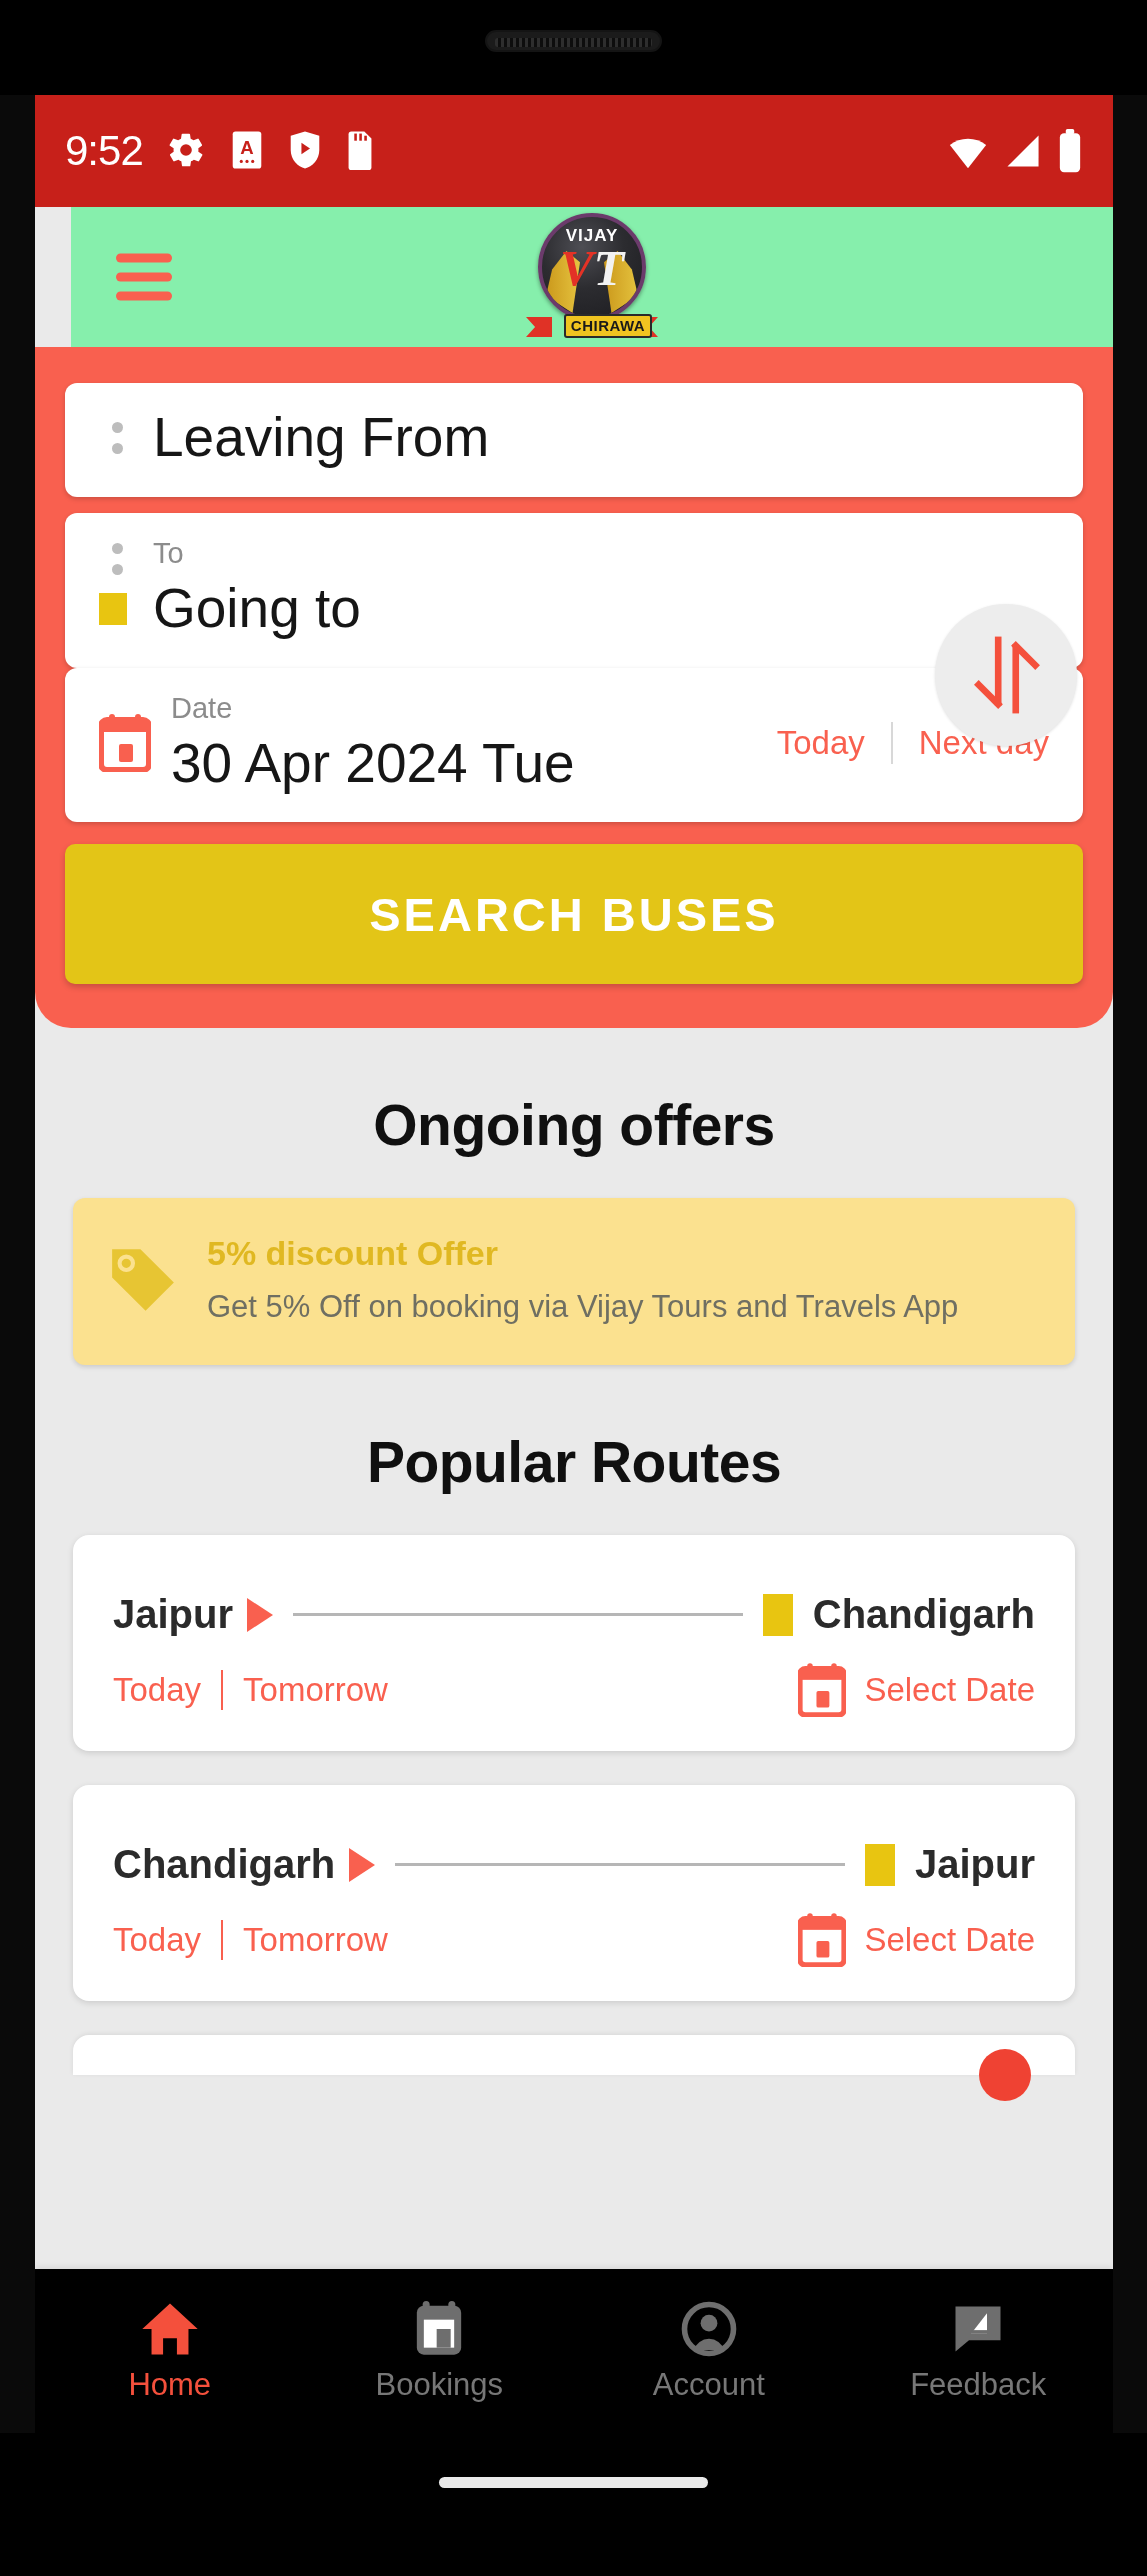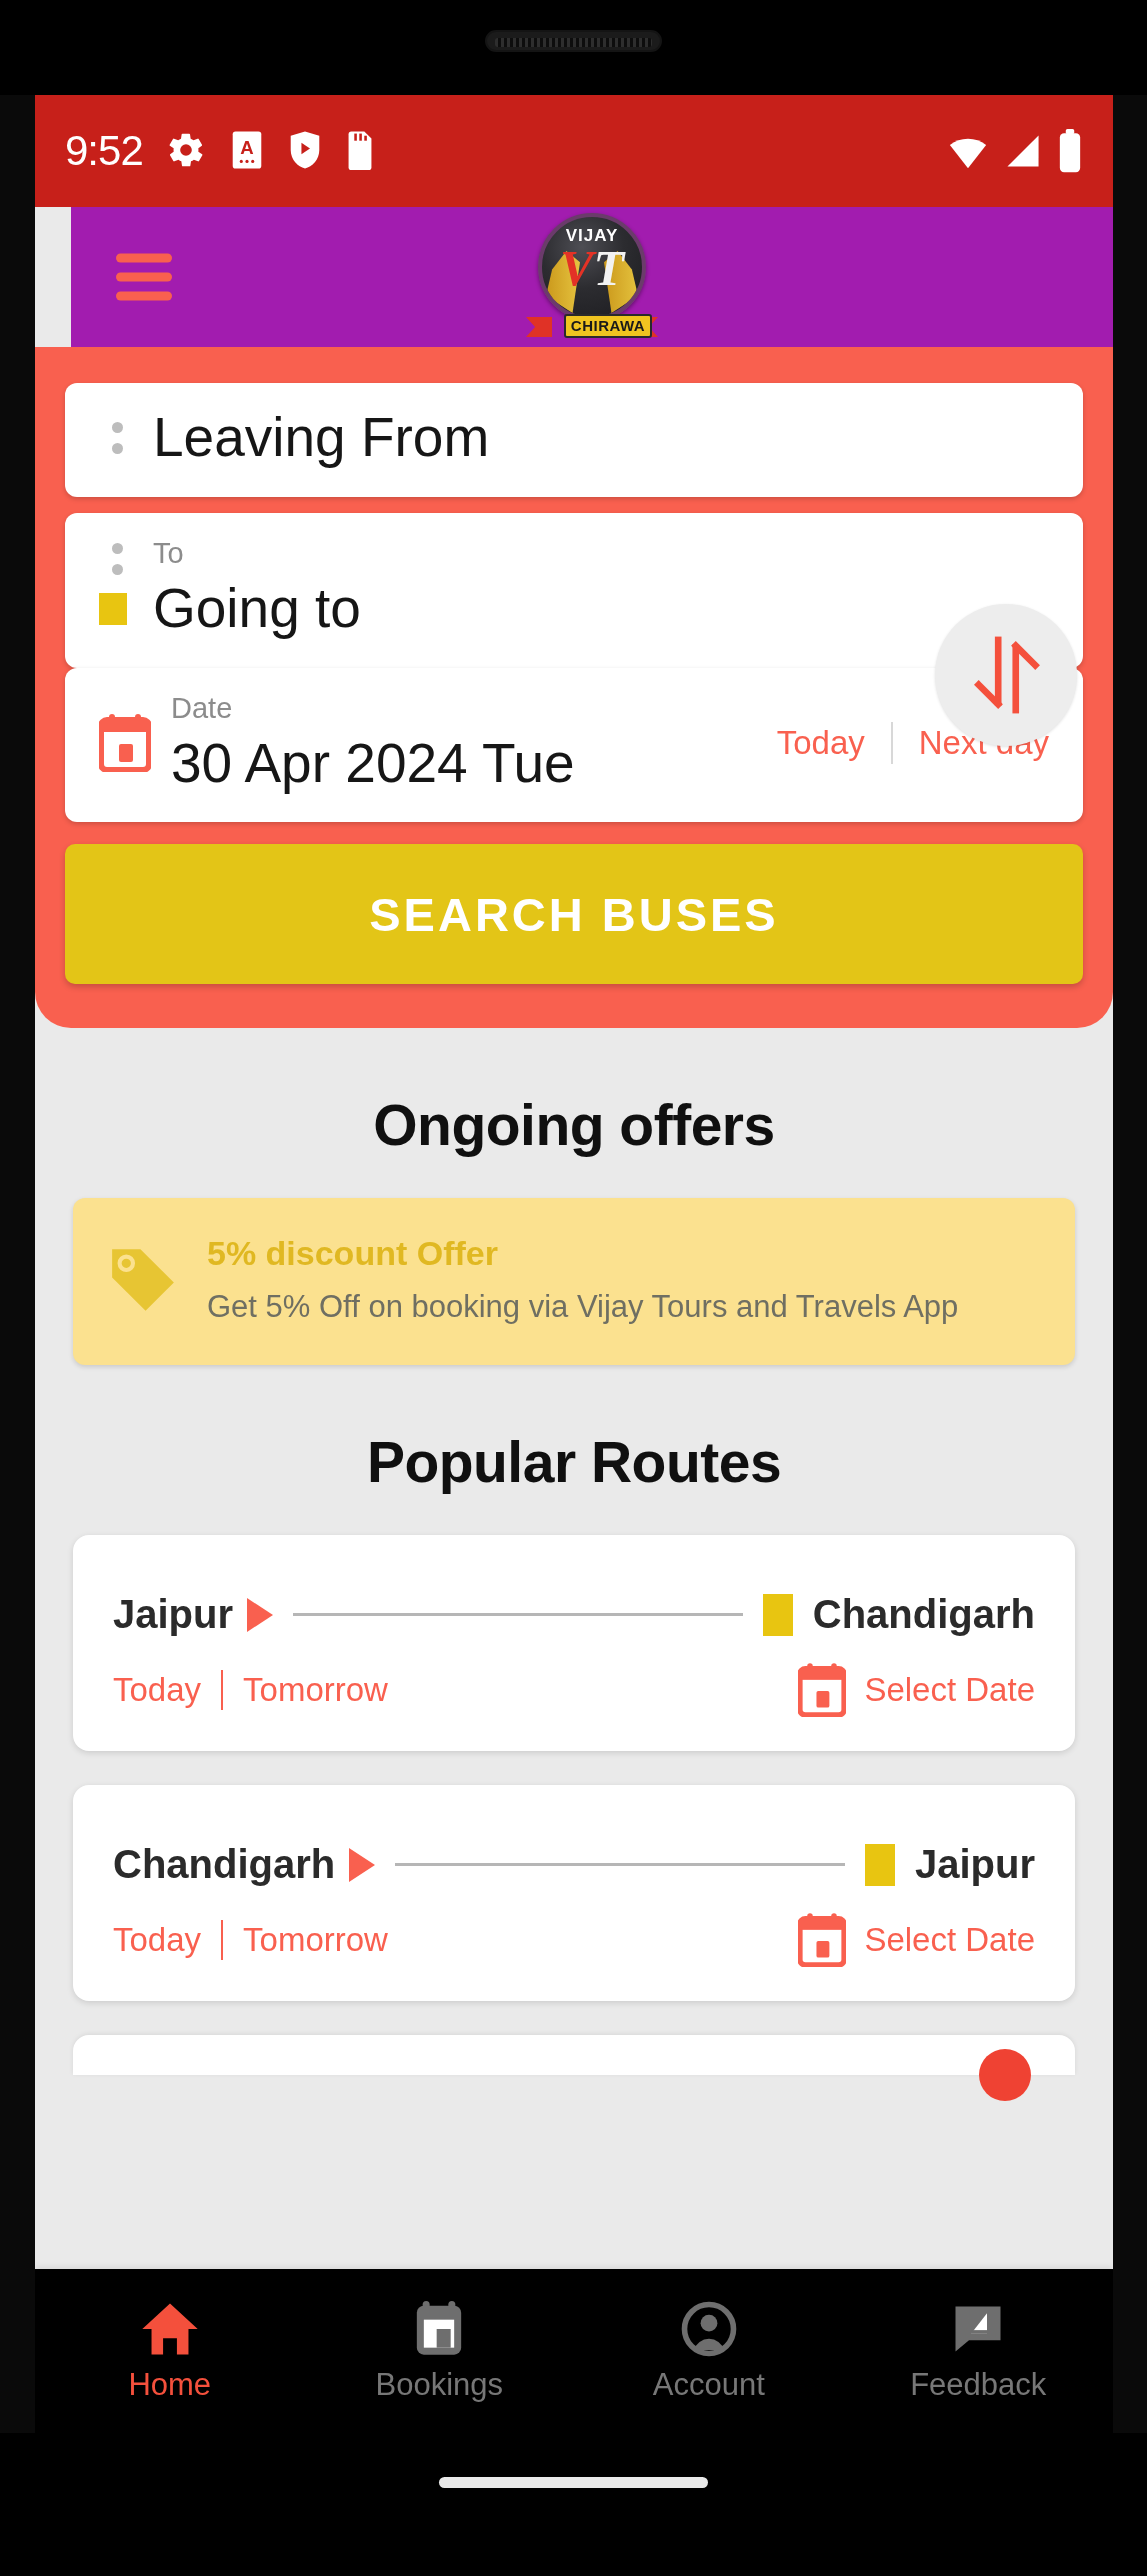--- a/index.html
+++ b/index.html
@@ -83,21 +83,21 @@
     font-size: 42px;
     font-weight: 400;
     letter-spacing: -1px;
     line-height: 1;
   }
   .sb-icon { display: block; }
 
   
   #app-bar {
     height: 140px;
-    background: #a21caf;
+    background: #86efac;
     position: relative;
     display: flex;
     align-items: center;
     margin-left: 36px;
   }
   #menu-button {
     position: absolute;
     left: 45px;
     top: 50%;
     transform: translateY(-50%);

